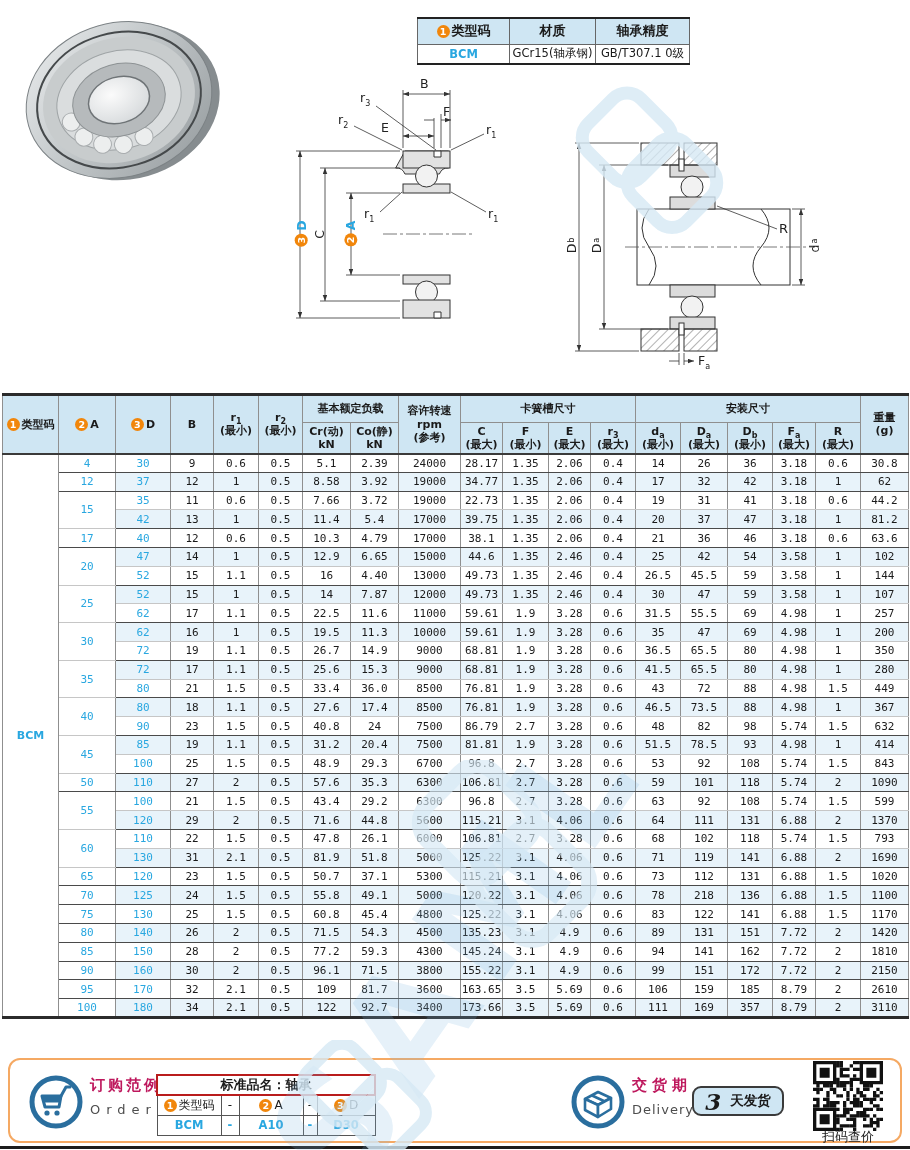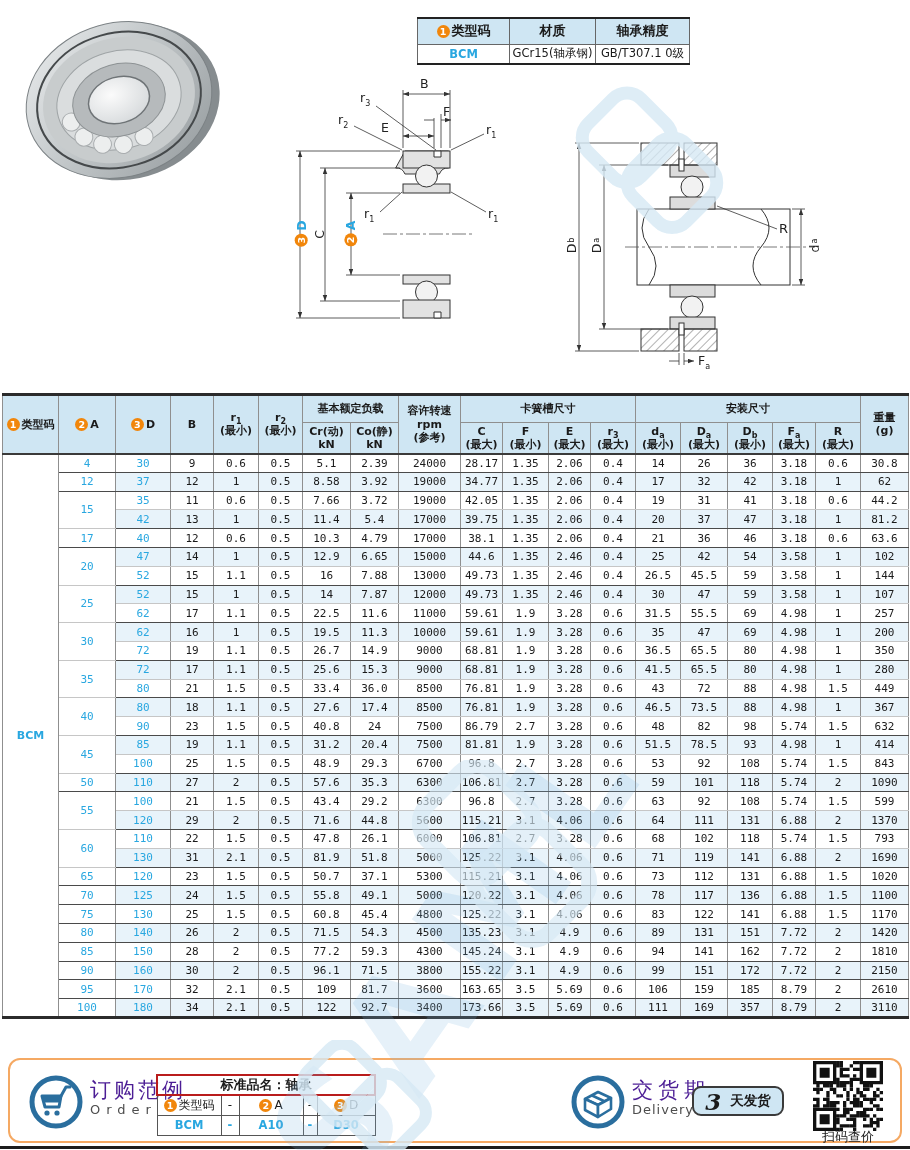--- a/index.html
+++ b/index.html
@@ -49,21 +49,21 @@
              font-family:"DejaVu Sans Mono","DejaVu Sans",sans-serif; }
   .spec tbody tr:first-child td { border-top:2px solid #3a3a3a; }
   .spec td.zebra { background:#e8f3fa; }
   .spec td.d-cell, .spec td.a-cell, .spec td.code-cell { color:#29a7e0; }
   .spec tr.gend td { border-bottom-color:#4a4a4a; }
   .spec td.code-cell { font-family:"DejaVu Sans","Liberation Sans",sans-serif; font-weight:bold; }
 
   
   .panel { left:8px; top:1058px; width:894px; height:85px; border:2px solid #f5a963;
            border-radius:12px; background:#fff; z-index:5; }
-  .panel .cn { font-size:21px; color:#4c1d95; letter-spacing:3px; font-weight:normal; }
+  .panel .cn { font-size:15px; color:#be185d; letter-spacing:3px; font-weight:bold; }
   .panel .en { font-size:13px; color:#4d4d4d; letter-spacing:6px; }
 
   .order-table { position:absolute; left:146px; top:14px; width:218px; border-collapse:collapse;
                  table-layout:fixed; }
   .order-table th { border:2px solid #b91c1c; font-size:13px; font-weight:bold; height:20px; }
   .order-table td { border:1px solid #555; font-size:12px; text-align:center; height:20px; }
   .order-table tr.code-row td { color:#29a7e0; font-weight:bold; font-size:11.5px; }
 
   .chip { position:absolute; left:682px; top:26px; width:92px; height:30px; background:#cfe6f3;
           border:2px solid #3a3a3a; border-radius:9px; display:flex; align-items:center;
@@ -379,21 +379,21 @@
       </tr>
       <tr>
         <td rowspan="2" class="a-cell">15</td>
         <td class="d-cell">35</td>
         <td>11</td>
         <td>0.6</td>
         <td>0.5</td>
         <td>7.66</td>
         <td>3.72</td>
         <td>19000</td>
-        <td>42.05</td>
+        <td>22.73</td>
         <td>1.35</td>
         <td>2.06</td>
         <td>0.4</td>
         <td>19</td>
         <td>31</td>
         <td>41</td>
         <td>3.18</td>
         <td>0.6</td>
         <td>44.2</td>
       </tr>
@@ -455,21 +455,21 @@
         <td class="zebra">3.58</td>
         <td class="zebra">1</td>
         <td class="zebra">102</td>
       </tr>
       <tr class="gend">
         <td class="d-cell">52</td>
         <td>15</td>
         <td>1.1</td>
         <td>0.5</td>
         <td>16</td>
-        <td>7.88</td>
+        <td>4.40</td>
         <td>13000</td>
         <td>49.73</td>
         <td>1.35</td>
         <td>2.46</td>
         <td>0.4</td>
         <td>26.5</td>
         <td>45.5</td>
         <td>59</td>
         <td>3.58</td>
         <td>1</td>
@@ -795,21 +795,21 @@
         <td class="zebra">1.5</td>
         <td class="zebra">0.5</td>
         <td class="zebra">55.8</td>
         <td class="zebra">49.1</td>
         <td class="zebra">5000</td>
         <td class="zebra">120.22</td>
         <td class="zebra">3.1</td>
         <td class="zebra">4.06</td>
         <td class="zebra">0.6</td>
         <td class="zebra">78</td>
-        <td class="zebra">117</td>
+        <td class="zebra">218</td>
         <td class="zebra">136</td>
         <td class="zebra">6.88</td>
         <td class="zebra">1.5</td>
         <td class="zebra">1100</td>
       </tr>
       <tr class="gend">
         <td rowspan="1" class="a-cell">75</td>
         <td class="d-cell">130</td>
         <td>25</td>
         <td>1.5</td>

